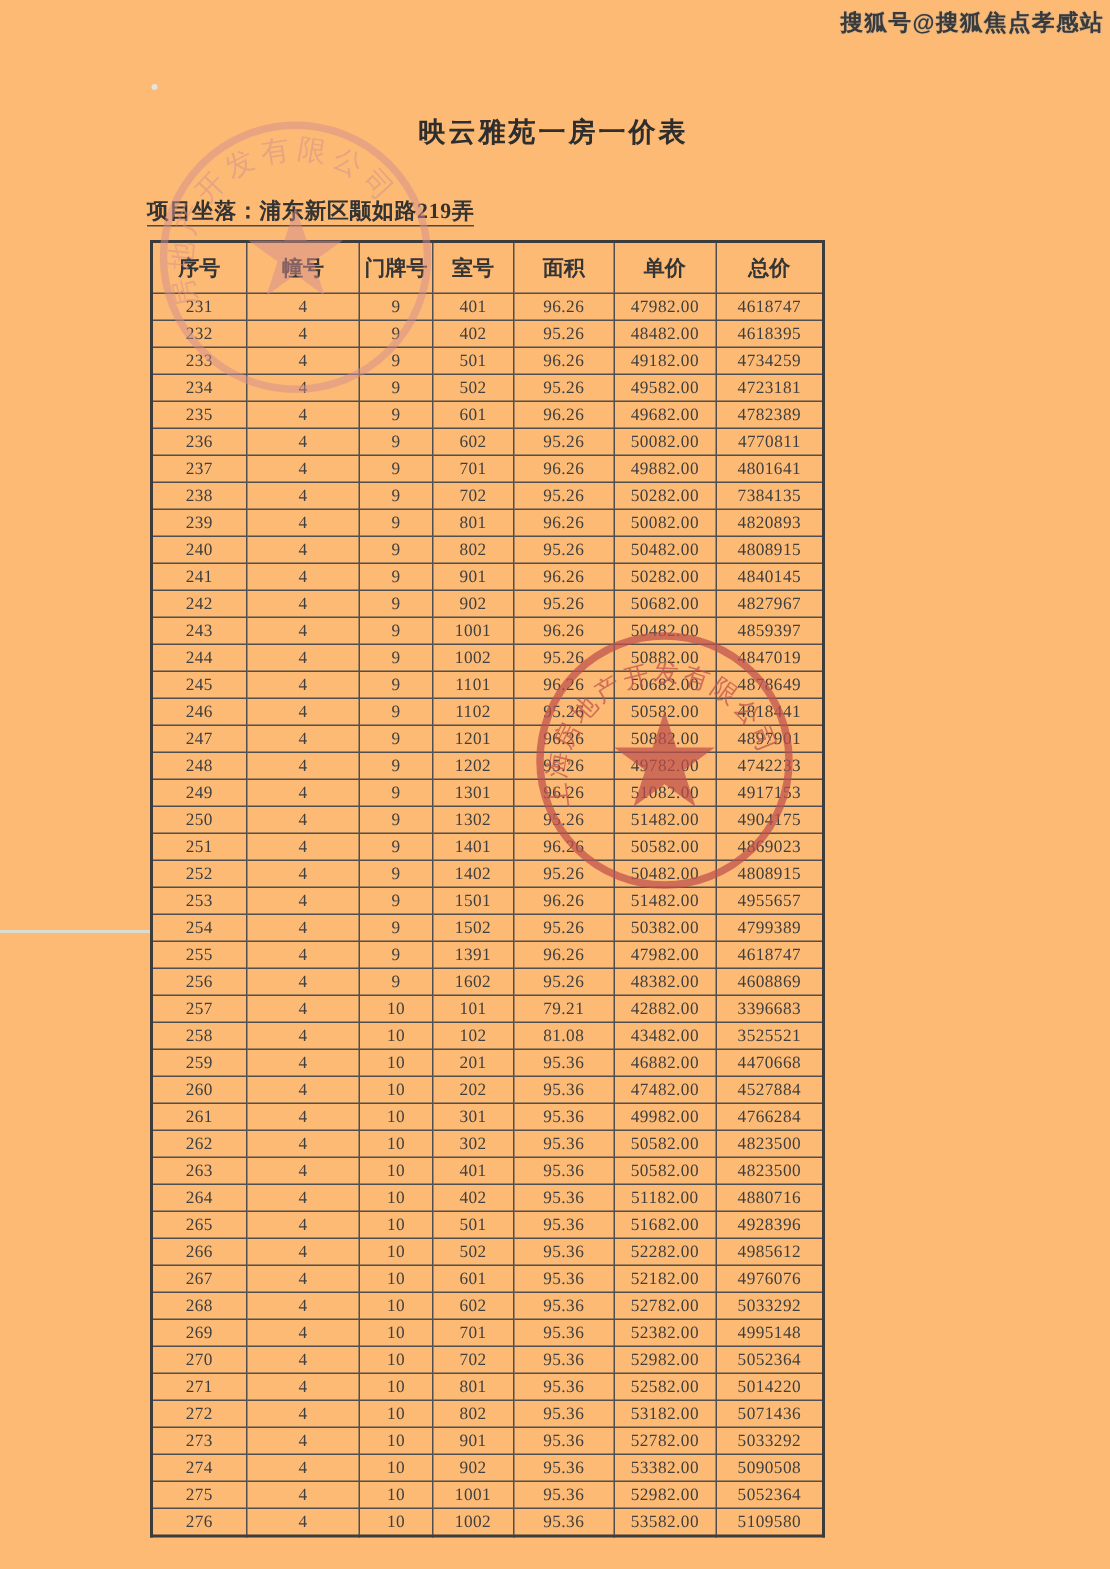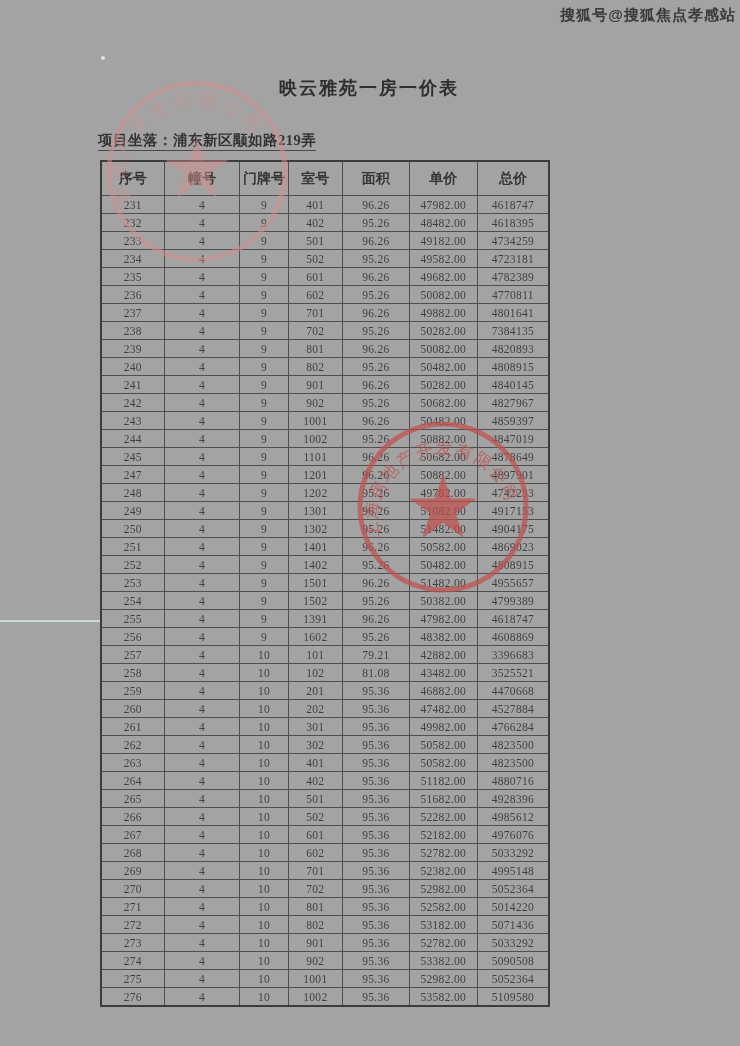--- a/index.html
+++ b/index.html
@@ -1,19 +1,19 @@
 <!DOCTYPE html>
 <html><head>
 <meta charset="utf-8">
 <style>
   html,body{margin:0;padding:0;background:#ffffff;}
   .page{
     position:relative;
     width:740px;height:1046px;
-    background:#a3a3a3;
+    background:#fdba74;
     overflow:hidden;
     font-family:"Liberation Serif","DejaVu Serif",serif;
     color:#3b3b3b;
   }
   .sohu-watermark{
     position:absolute;top:6px;right:4px;
     font-size:15px;font-weight:bold;color:#3a3a3a;
     letter-spacing:1px;
     text-shadow:0 0 1px #9a9a9a;
     font-family:"Liberation Sans","DejaVu Sans",sans-serif;
@@ -237,20 +237,29 @@
         <tr>
           <td>245</td>
           <td>4</td>
           <td>9</td>
           <td>1101</td>
           <td>96.26</td>
           <td>50682.00</td>
           <td>4878649</td>
         </tr>
         <tr>
+          <td>246</td>
+          <td>4</td>
+          <td>9</td>
+          <td>1102</td>
+          <td>95.26</td>
+          <td>50582.00</td>
+          <td>4818441</td>
+        </tr>
+        <tr>
           <td>247</td>
           <td>4</td>
           <td>9</td>
           <td>1201</td>
           <td>96.26</td>
           <td>50882.00</td>
           <td>4897901</td>
         </tr>
         <tr>
           <td>248</td>

